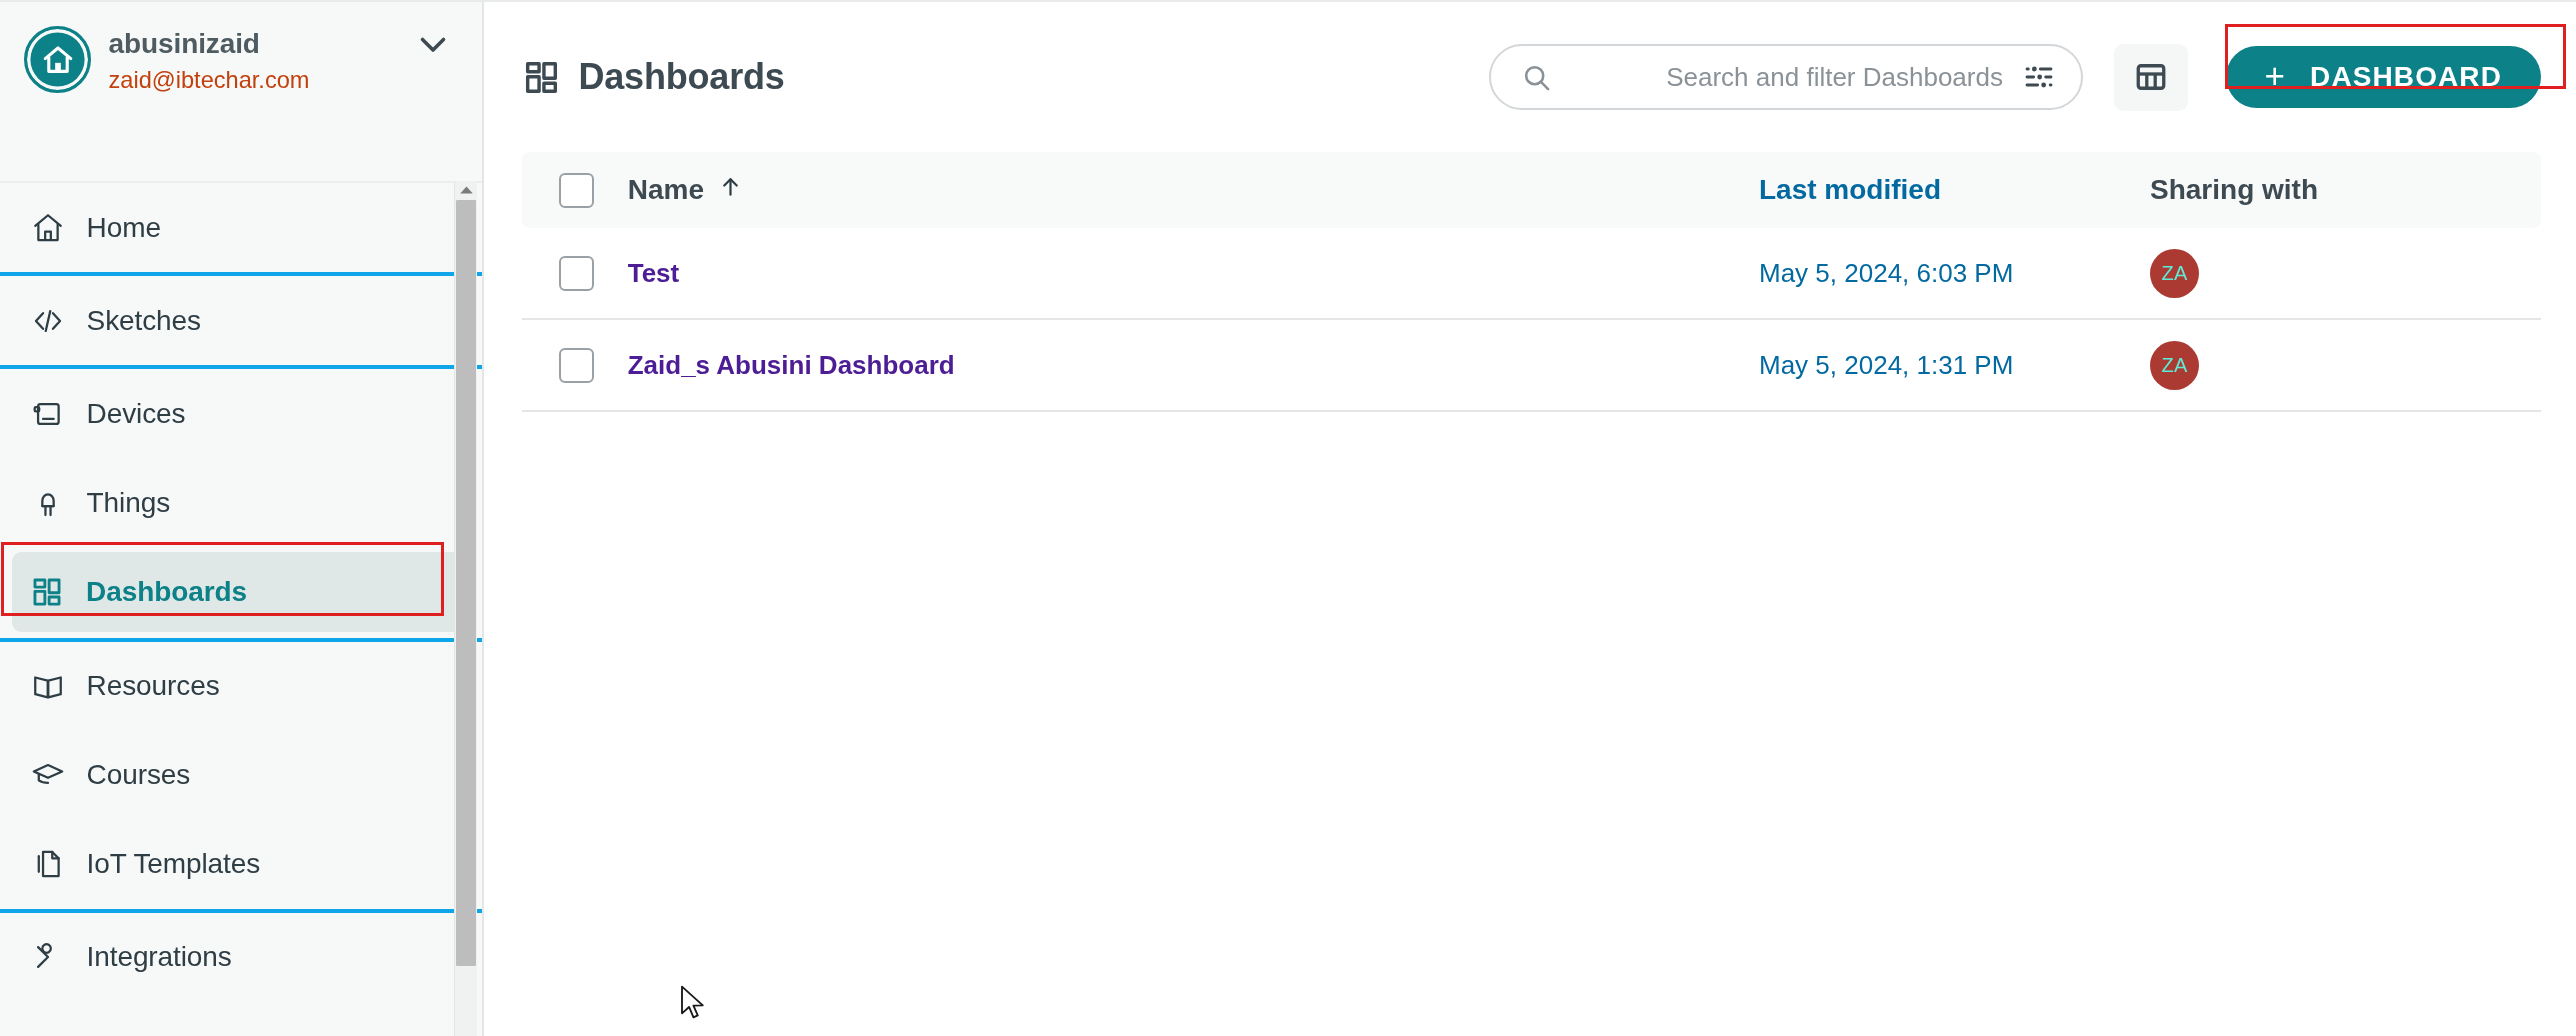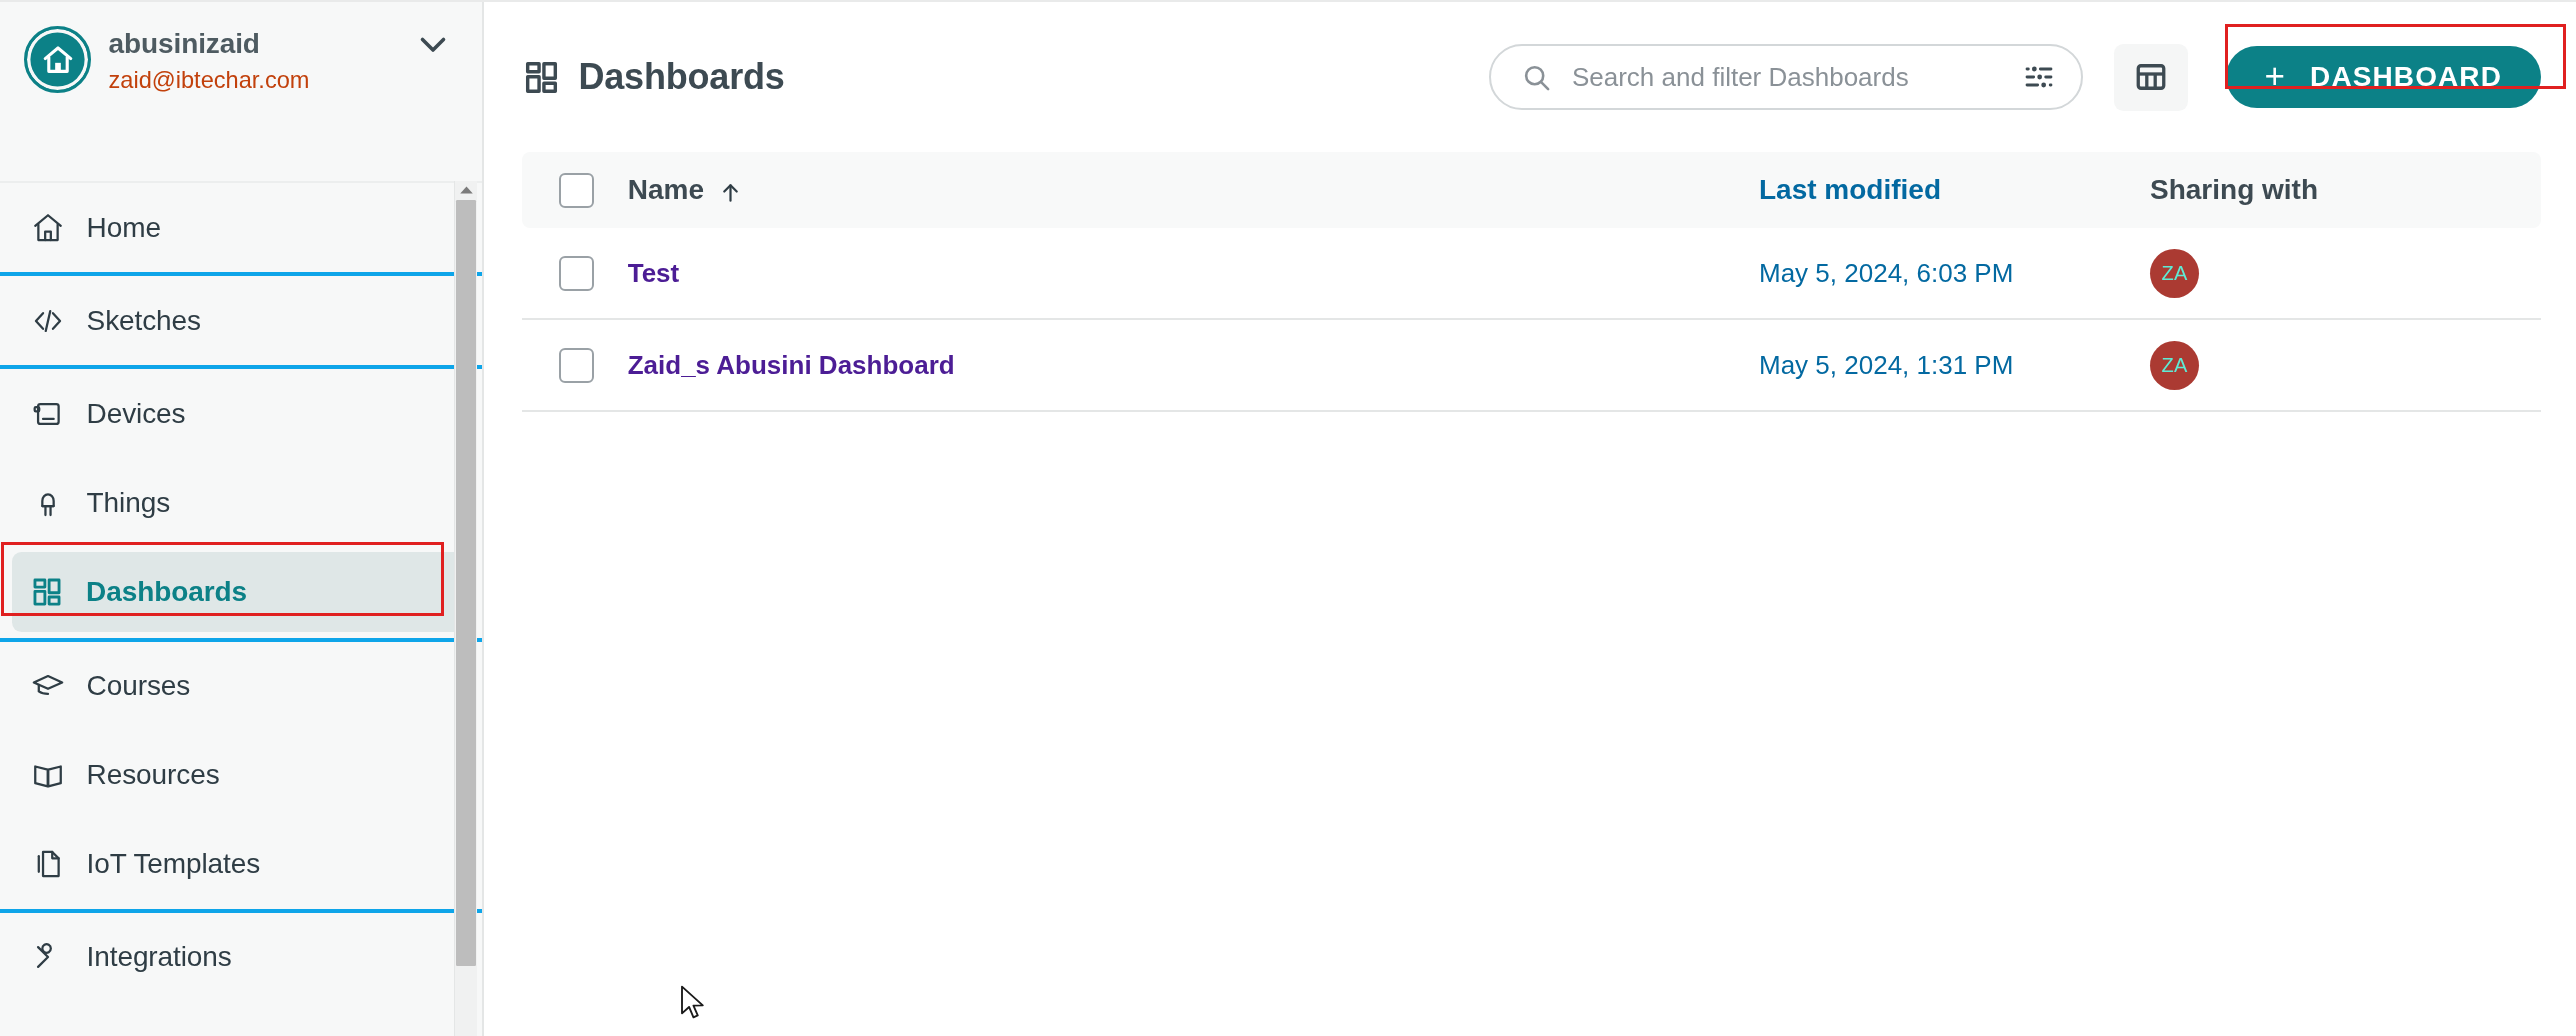--- a/index.html
+++ b/index.html
@@ -186,20 +186,21 @@
   .search-icon svg { width: 31px; height: 31px; display:block; }
   .search-input {
     flex: 1 1 auto;
     border: none;
     outline: none;
     font-size: 26px;
     color: #b91c1c;
     background: transparent;
     font-family: "Liberation Sans", sans-serif;
     min-width: 0;
+    text-align: right;
   }
   .search-input::placeholder { color: #8a9197; }
   .filter-icon { flex: 0 0 auto; cursor: pointer; }
   .filter-icon svg { width: 32px; height: 32px; display:block; }
 
   .view-toggle {
     width: 74px; height: 67px;
     background: #f5f6f6;
     border-radius: 9.4px;
     display: flex; align-items: center; justify-content: center;
@@ -259,21 +260,21 @@
   .checkbox {
     width: 35px; height: 35px;
     border: 2px solid #9aa1a6;
     border-radius: 6px;
     background: #fff;
     cursor: pointer;
   }
   .cell-name {
     flex: 1 1 auto;
     min-width: 0;
-    display: flex; align-items: flex-end; gap: 15px;
+    display: flex; align-items: flex-start; gap: 15px;
     padding-left: 2.7px;
   }
   .th-text {
     font-size: 28px;
     font-weight: 700;
     color: #3d4a52;
     white-space: nowrap;
   }
   .sort-arrow svg { width: 23px; height: 26px; display: block; }
   .cell-modified {
@@ -409,35 +410,35 @@
               <span class="nav-label">Dashboards</span>
             </div>
           </div>
 
         </div>
 
         <div class="nav-group">
           <div class="nav-item">
             <span class="nav-ico">
               <svg viewBox="0 0 24 24" fill="none" stroke="#2f3d45" stroke-width="1.6" stroke-linecap="round" stroke-linejoin="round">
+                <path d="M3 6 L11.8 8.2 V20 L3 17.8 Z"></path>
+                <path d="M21 6 L12.2 8.2 V20 L21 17.8 Z"></path>
+              </svg>
+            </span>
+            <span class="nav-label">Resources</span>
+          </div>
+
+          <div class="nav-item">
+            <span class="nav-ico">
+              <svg viewBox="0 0 24 24" fill="none" stroke="#2f3d45" stroke-width="1.6" stroke-linecap="round" stroke-linejoin="round">
                 <path d="M12 5 L22 9.5 L12 14 L2 9.5 Z"></path>
                 <path d="M5.5 11.2 V15.8 C5.5 15.8 8 17.6 12 17.6"></path>
               </svg>
             </span>
             <span class="nav-label">Courses</span>
-          </div>
-
-          <div class="nav-item">
-            <span class="nav-ico">
-              <svg viewBox="0 0 24 24" fill="none" stroke="#2f3d45" stroke-width="1.6" stroke-linecap="round" stroke-linejoin="round">
-                <path d="M3 6 L11.8 8.2 V20 L3 17.8 Z"></path>
-                <path d="M21 6 L12.2 8.2 V20 L21 17.8 Z"></path>
-              </svg>
-            </span>
-            <span class="nav-label">Resources</span>
           </div>
 
           <div class="nav-item">
             <span class="nav-ico">
               <svg viewBox="0 0 24 24" fill="none" stroke="#2f3d45" stroke-width="1.6" stroke-linecap="round" stroke-linejoin="round">
                 <path d="M8.5 3.5 H15 L19.5 8 V20.5 H8.5 Z"></path>
                 <path d="M15 3.5 V8 H19.5"></path>
                 <path d="M5.5 6.5 V17.5"></path>
               </svg>
             </span>

